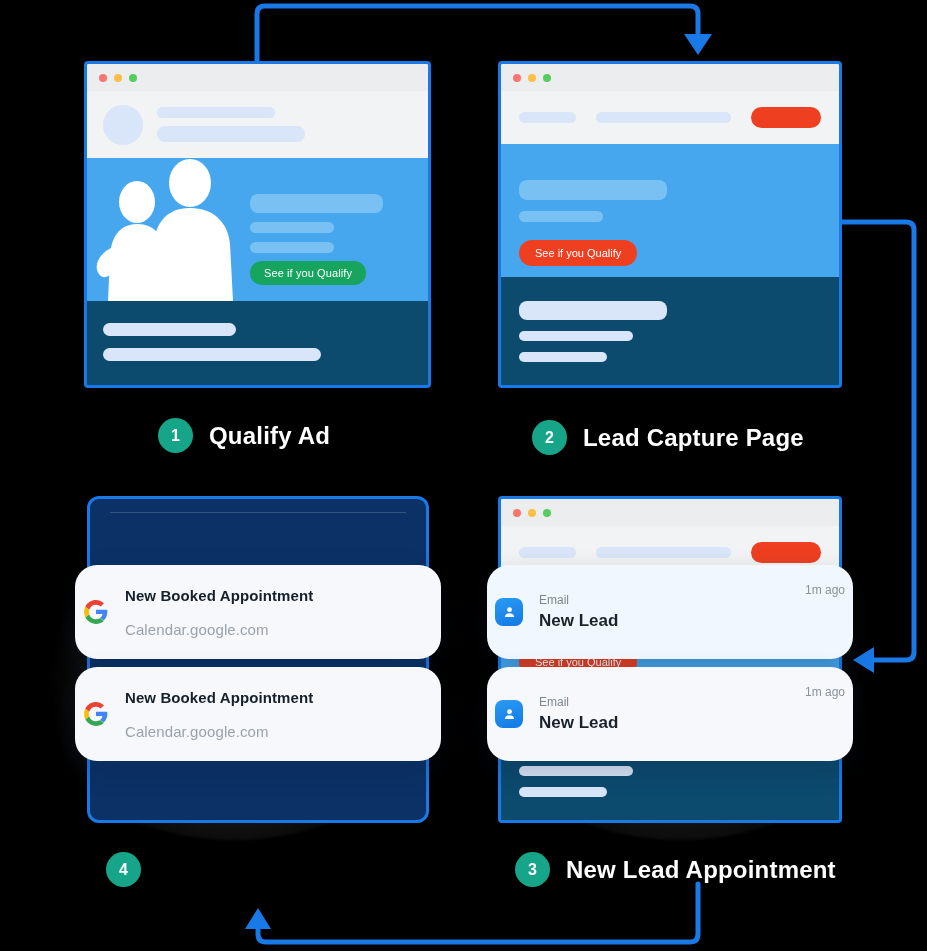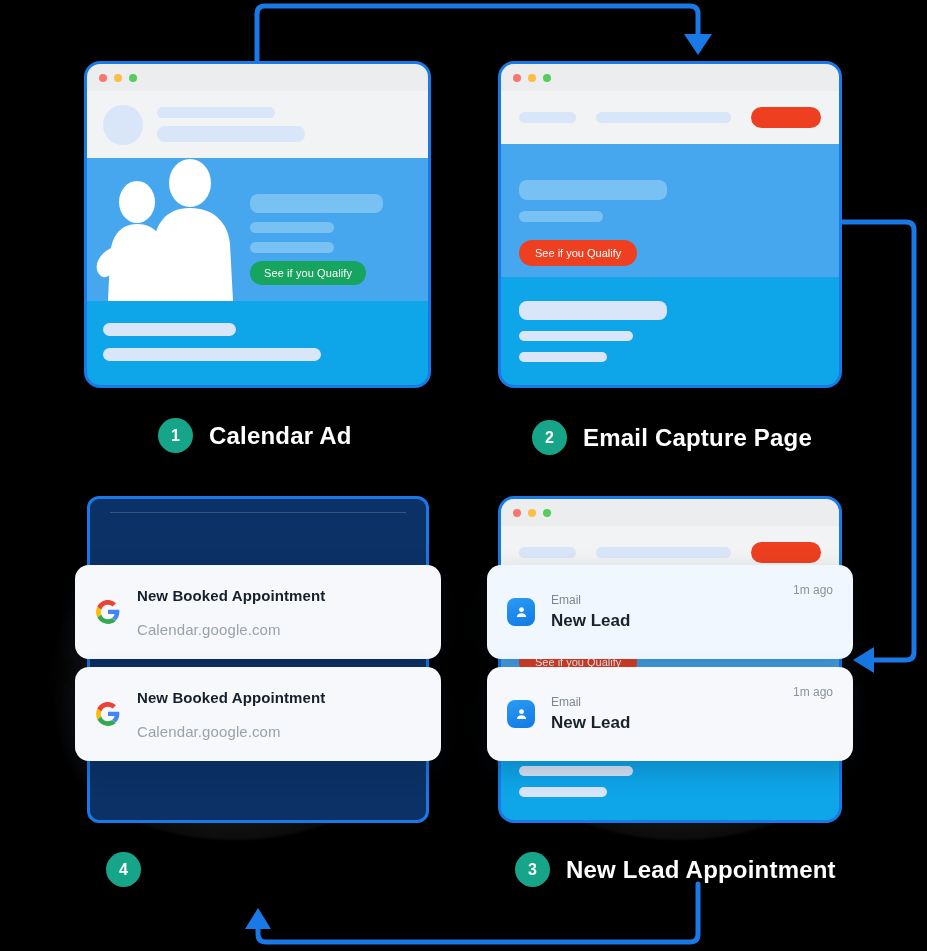--- a/index.html
+++ b/index.html
@@ -8,22 +8,22 @@
     font-family:"Liberation Sans","DejaVu Sans",sans-serif;
   }
   .stage{position:absolute;inset:0;}
 
   
   .conn{position:absolute;}
   .conn svg{display:block;overflow:visible;}
 
   
   .win{
-    position:absolute;border:3px solid #1979E6;border-radius:16px;
-    background:#0ea5e9;overflow:hidden;box-sizing:border-box;
+    position:absolute;border:3px solid #1979E6;border-radius:4px;
+    background:#0c4a6e;overflow:hidden;box-sizing:border-box;
   }
   .titlebar{height:27px;background:#ECEDEE;display:flex;align-items:center;padding-left:12px;gap:7px;}
   .dot{width:8px;height:8px;border-radius:50%;}
   .dot.r{background:#F9766F;}
   .dot.y{background:#FCBE44;}
   .dot.g{background:#54CC5E;}
 
   
   .p1-head{height:67px;background:#F2F3F4;display:flex;align-items:center;padding:0 16px;gap:14px;}
   .avatar{width:40px;height:40px;border-radius:50%;background:#D9E5F8;flex:none;}
@@ -57,23 +57,23 @@
   }
   .cal-head{padding:22px 20px 0;display:flex;align-items:center;}
   .cal-title{color:#fff;font-size:19px;font-weight:bold;letter-spacing:.2px;}
   .cal-navs{margin-left:auto;display:flex;gap:16px;color:#7E9AC2;font-size:15px;}
   .cal-rule{height:1px;background:#33567F;margin:13px 20px 0;}
   .cal-row{display:flex;padding:0 22px;gap:0;margin-top:14px;}
   .cal-row span{color:#CBD6E4;font-size:16px;font-weight:500;width:43px;text-align:center;}
 
   
   .note{
-    position:absolute;border-radius:14px;background:#F6F8FB;
+    position:absolute;border-radius:22px;background:#F6F8FB;
     box-shadow:0 10px 26px rgba(10,30,60,.22);
-    display:flex;align-items:center;padding:18px 20px;box-sizing:border-box;
+    display:flex;align-items:center;padding:18px 8px;box-sizing:border-box;
   }
   .note.blueish{background:#F0F7FE;}
   .gicon{width:26px;height:26px;flex:none;margin-right:16px;}
   .pericon{
     width:28px;height:28px;border-radius:8px;flex:none;margin-right:16px;
     background:linear-gradient(160deg,#2B9BF4,#1179E4);
     display:flex;align-items:center;justify-content:center;
   }
   .note-body{display:flex;flex-direction:column;gap:2px;min-width:0;}
   .note-title{font-size:15px;font-weight:bold;color:#16202B;letter-spacing:.1px;}
@@ -180,26 +180,26 @@
 
     <div class="p2-foot">
       <div class="bar" style="width:148px;height:19px;"></div>
       <div class="bar" style="width:114px;height:10px;"></div>
       <div class="bar" style="width:88px;height:10px;"></div>
     </div>
   </div>
 
   <div class="step" style="left:158px;top:418px;">
     <div class="step-num">1</div>
-    <div class="step-label">Calendar Ad</div>
+    <div class="step-label">Qualify Ad</div>
   </div>
 
   <div class="step" style="left:532px;top:420px;">
     <div class="step-num">2</div>
-    <div class="step-label">Email Capture Page</div>
+    <div class="step-label">Lead Capture Page</div>
   </div>
 
   <div class="noise" style="left:24px;top:530px;width:420px;height:310px;"></div>
   <div class="noise" style="left:470px;top:530px;width:420px;height:310px;"></div>
 
   <div class="cal" style="left:87px;top:496px;width:342px;height:327px;">
     <div class="cal-rule"></div>
 
     <div class="cal-row" style="margin-top:72px;">
       <span>5</span>

